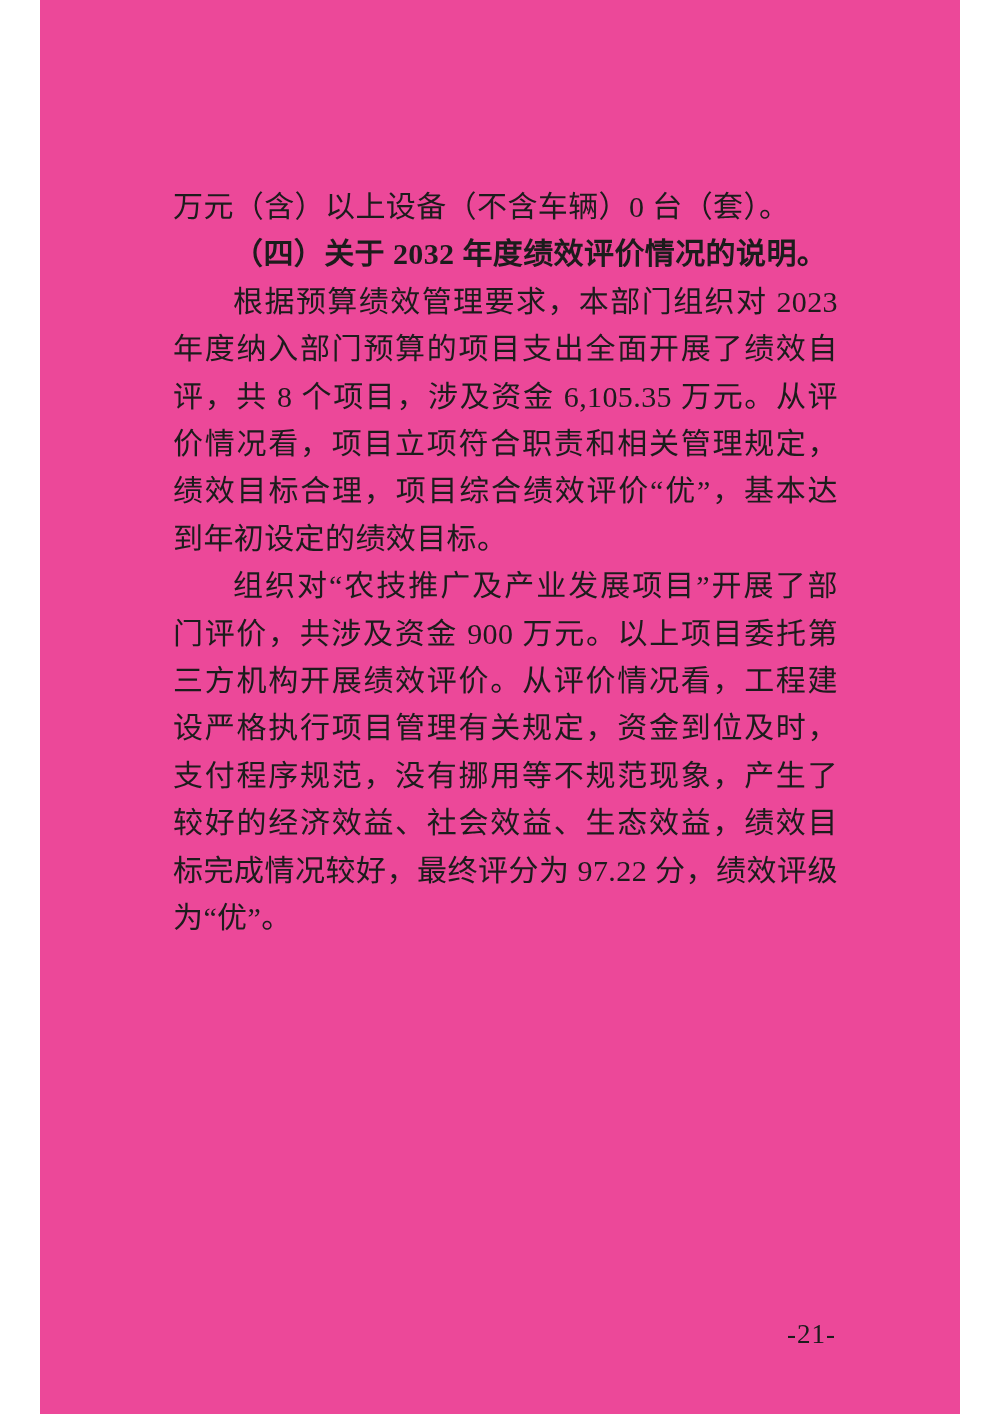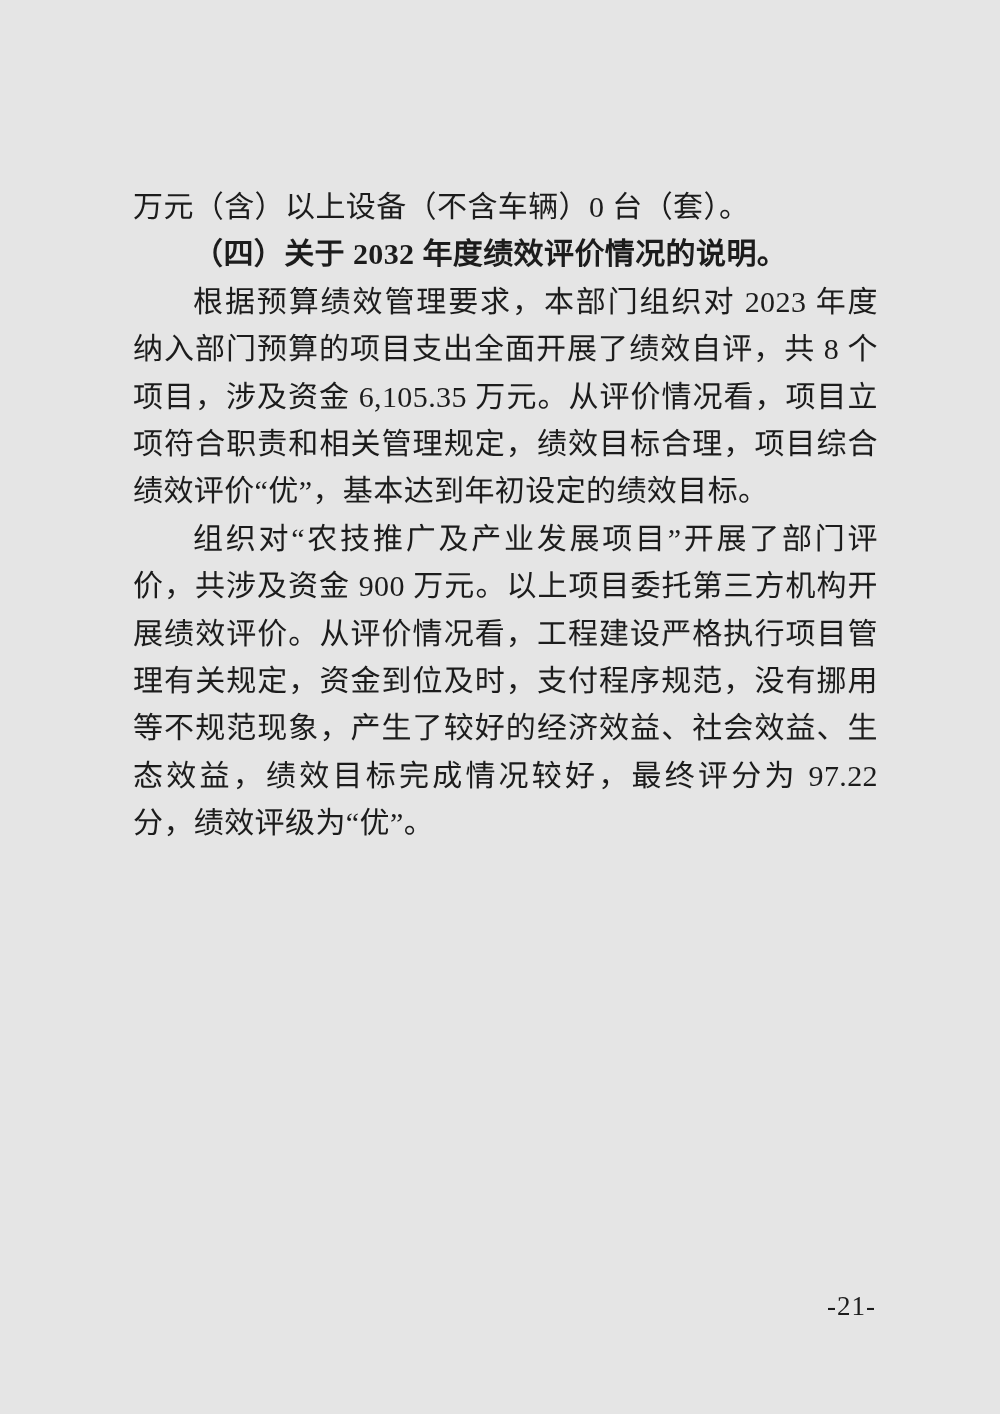--- a/index.html
+++ b/index.html
@@ -2,24 +2,24 @@
 <html lang="zh-CN"><head>
 <meta charset="utf-8">
 <style>
   html, body {
     margin: 0;
     padding: 0;
     background: #ffffff;
   }
   .page {
     position: relative;
-    width: 1000px;
+    width: 920px;
     height: 1414px;
     margin: 0 auto;
-    background: #e5e5e5;
+    background: #ec4899;
     box-sizing: border-box;
     padding: 183px 122px 0 133px;
     overflow: hidden;
     font-family: "Liberation Serif", "DejaVu Serif", serif;
     font-size: 30px;
     line-height: 47.4px;
     color: #1c1c1c;
     text-align: justify;
     letter-spacing: 0.4px;
   }
@@ -29,21 +29,21 @@
   }
   .indent-2 {
     text-indent: 2em;
   }
   .heading {
     font-weight: 700;
     text-indent: 2em;
   }
   .page-number {
     position: absolute;
-    top: 1289px;
+    top: 1317px;
     right: 124px;
     font-size: 27px;
     line-height: 34px;
     letter-spacing: 1px;
     text-align: right;
     font-weight: 400;
   }
 </style>
 </head>
 <body>

